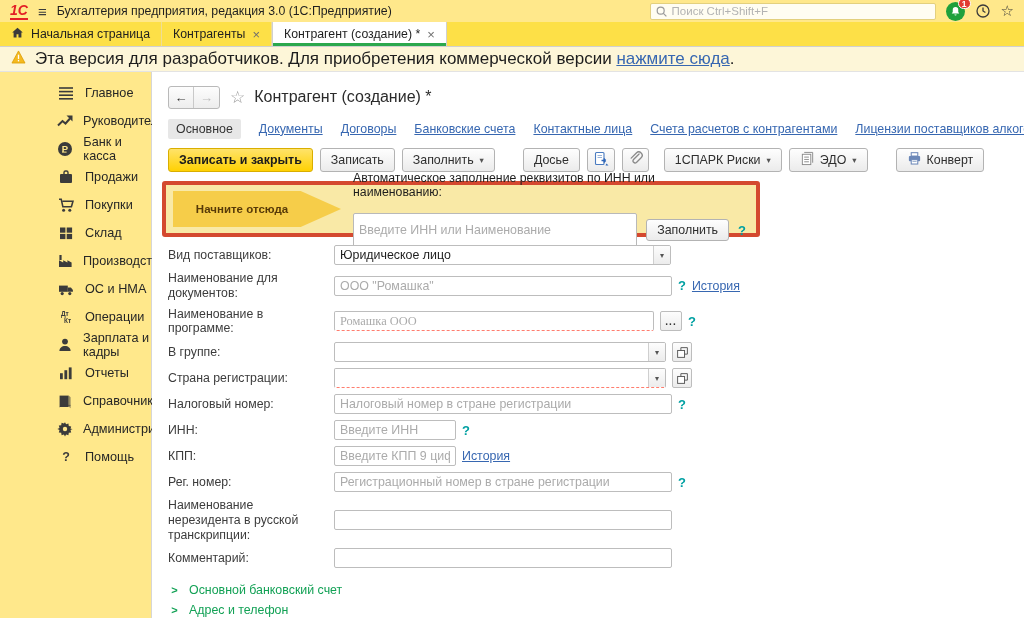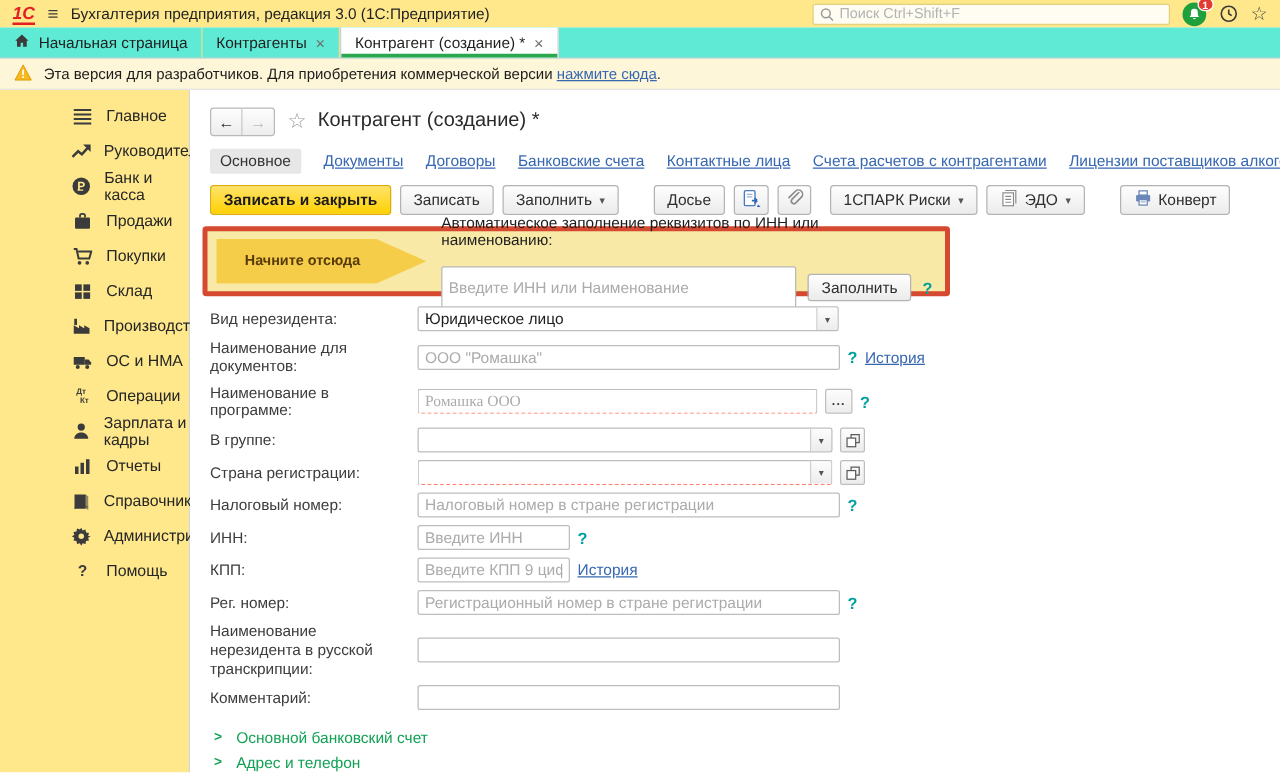--- a/index.html
+++ b/index.html
@@ -15,27 +15,27 @@
   .searchbox { width:286px; height:17px; background:#fffdf2; border:1px solid #e3d07e; border-radius:2px; display:flex; align-items:center; padding:0 4px; gap:4px; }
   .searchbox input { border:none; background:transparent; outline:none; font-size:11.5px; width:100%; color:#333; }
   .searchbox input::placeholder { color:#b3b3b3; }
   .bell-wrap { position:relative; width:19px; height:19px; }
   .bell-circle { width:19px; height:19px; border-radius:50%; background:#1fa03c; display:flex; align-items:center; justify-content:center; }
   .badge { position:absolute; top:-4px; right:-6px; background:#e23c32; color:#fff; font-size:8.5px; font-weight:bold; border-radius:7px; padding:0 3px; height:11px; line-height:10px; border:1px solid #fff; }
   .tb-icon { display:flex; align-items:center; }
   .star-top { font-size:15px; color:#3b3b3b; }
 
   
-  .tabbar { height:25px; background:#5eead4; display:flex; align-items:stretch; border-bottom:1px solid #d0d0d0; }
+  .tabbar { height:25px; background:#fde047; display:flex; align-items:stretch; border-bottom:1px solid #d0d0d0; }
   .tab { display:flex; align-items:center; gap:7px; padding:0 11px; font-size:12.3px; color:#1f1f1f; border-right:1px solid #eedd96; cursor:pointer; }
   .tab.active { background:#fff; border-right:1px solid #d0d0d0; border-left:1px solid #d0d0d0; box-shadow:inset 0 -3px 0 #2ba84d; }
   .tab .close { color:#6e6e6e; font-size:13px; line-height:1; }
 
   
-  .warnbar { height:25px; background:#fdf6d8; border-bottom:1px solid #e3e3e3; display:flex; align-items:center; gap:9px; padding:0 11px; font-size:12px; color:#1d1d1d; }
+  .warnbar { height:25px; background:#fdf6d8; border-bottom:1px solid #e3e3e3; display:flex; align-items:center; gap:9px; padding:0 11px; font-size:17px; color:#1d1d1d; }
   .blue-link { color:#3767b1; text-decoration:underline; cursor:pointer; }
 
   
   .main { display:flex; height:546px; }
   .sidebar { width:152px; background:#ffe88b; border-right:1px solid #d6d6d6; padding-top:7px; flex:0 0 152px; }
   .side-item { display:flex; align-items:center; gap:10px; height:28px; padding-left:13px; font-size:12.7px; color:#262626; cursor:pointer;margin-left:44px; }
   .side-icon { width:18px; display:flex; justify-content:center; align-items:center; color:#3b3b3b; }
   .dtkt { display:flex; flex-direction:column; font-size:6.5px; font-weight:bold; line-height:1.1; color:#3b3b3b; }
   .dtkt span:last-child { margin-left:3px; }
 
@@ -386,21 +386,21 @@
         <div class="callout-row">
           <input class="callout-input" placeholder="Введите ИНН или Наименование" style="">
           <button class="btn callout-btn">Заполнить</button>
           <span class="help">?</span>
         </div>
       </div>
     </div>
 
     <div class="fields" id="fields">
         <div class="frow">
-          <span class="flabel">Вид нерезидента:</span>
+          <span class="flabel">Вид поставщиков:</span>
           <span class="fctrl">
             <span class="combo w-cfull">
               <input readonly="" value="Юридическое лицо" style="">
               <span class="cbtn">▾</span>
             </span>
           </span>
         </div>
         <div class="frow">
           <span class="flabel">Наименование для документов:</span>
           <span class="fctrl">

